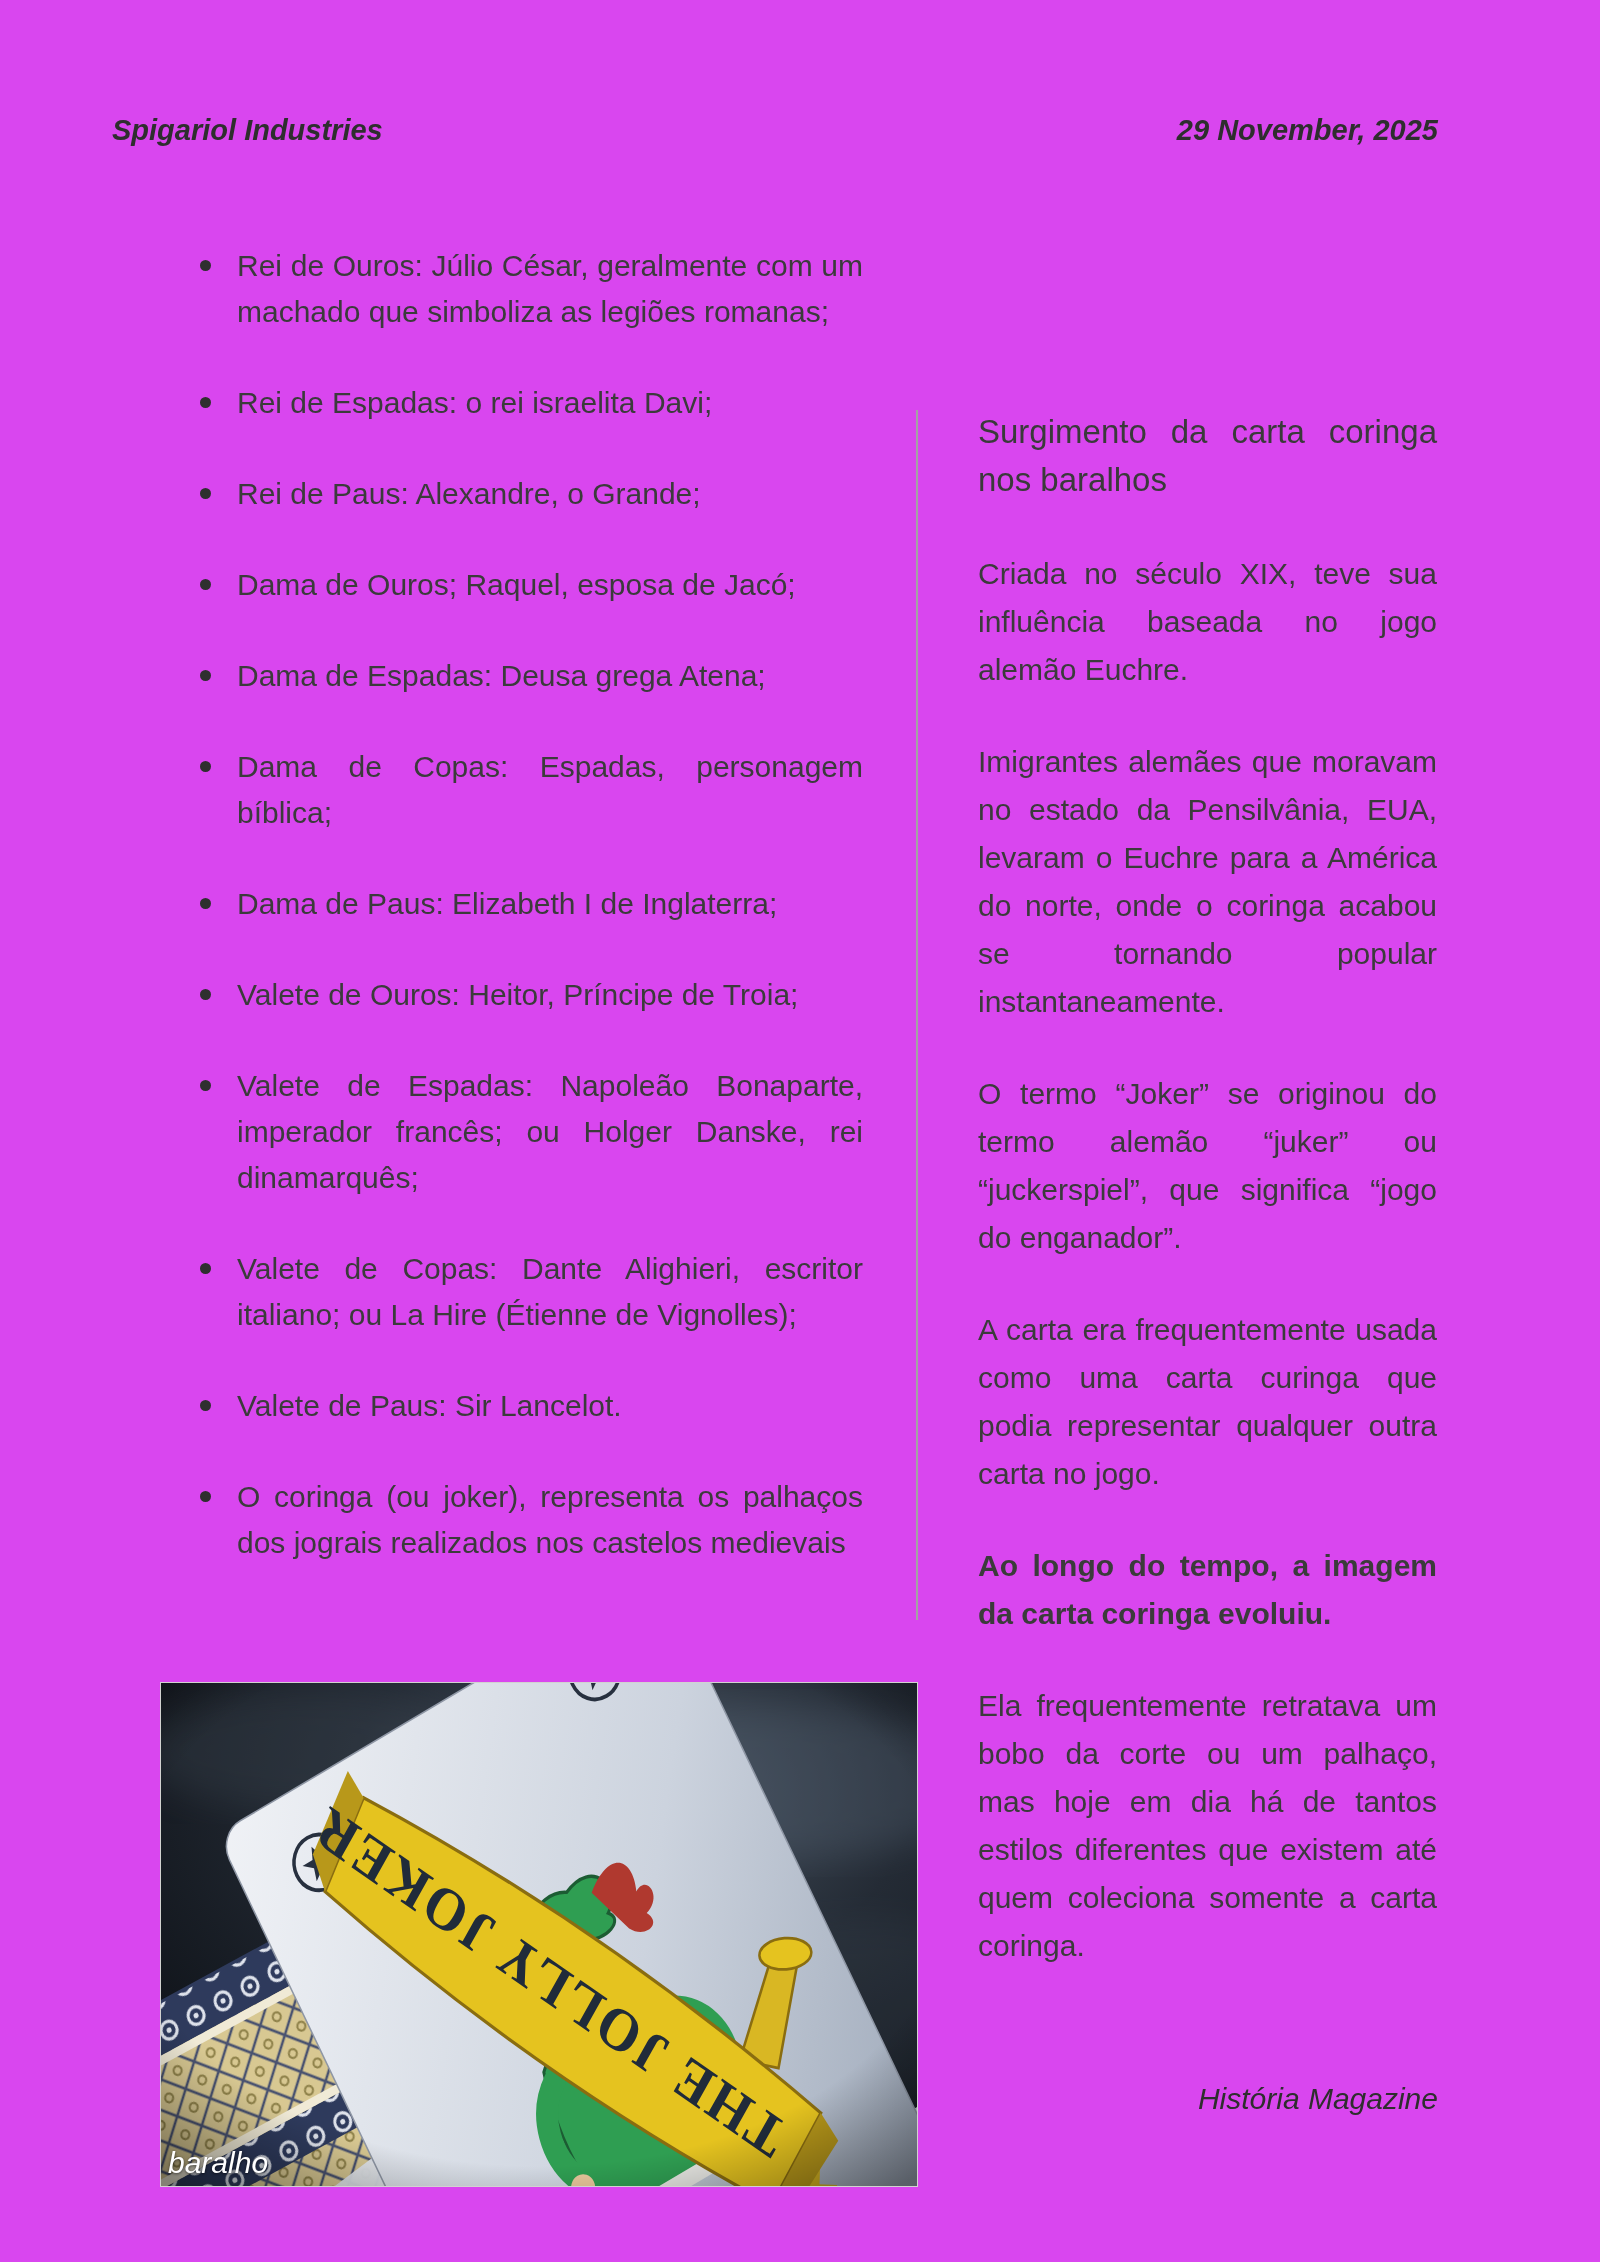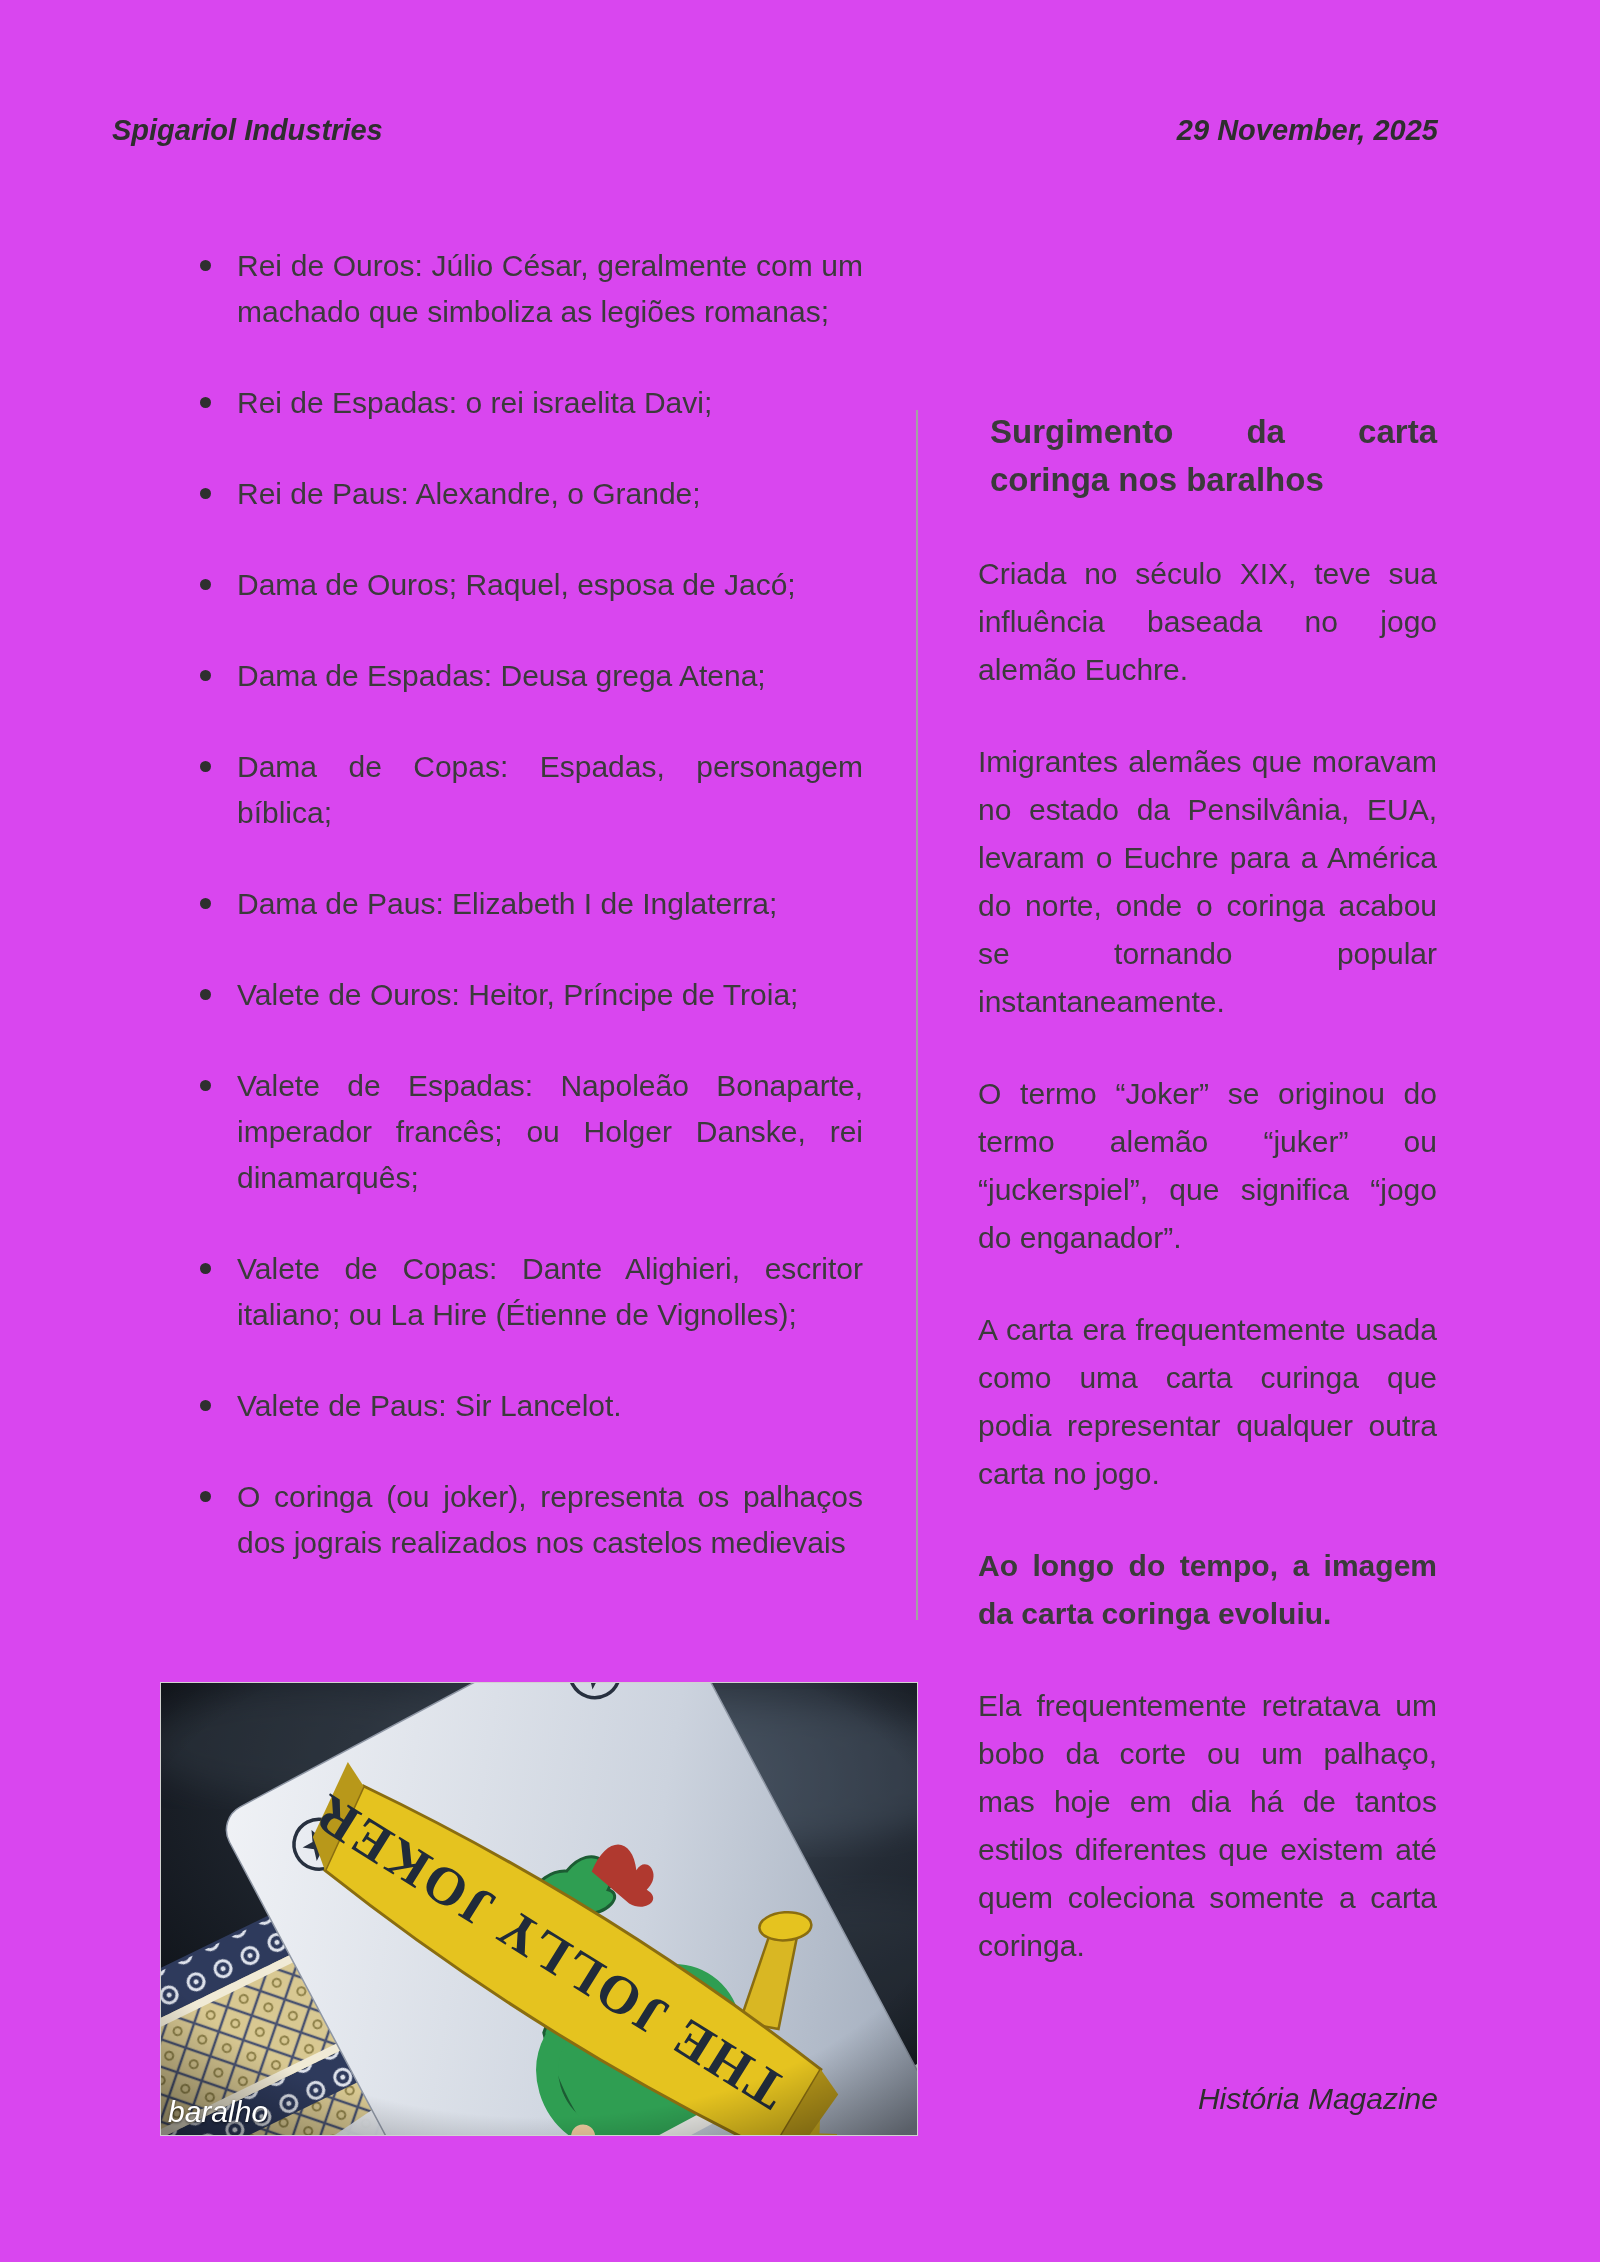--- a/index.html
+++ b/index.html
@@ -37,33 +37,33 @@
     background: #2f2f2f;
   }
   .divider {
     position: absolute; left: 916px; top: 410px;
     width: 2px; height: 1210px; background: #a3a3a3;
   }
   .article {
     position: absolute; left: 978px; top: 408px; width: 459px;
   }
   .article h2 {
-    margin: 0 0 46px 12px;
-    font-size: 33px; line-height: 48px; font-weight: bold;
+    margin: 0 0 46px 0;
+    font-size: 33px; line-height: 48px; font-weight: normal;
     text-align: justify; color: #3a3a3a;
   }
   .article p {
     margin: 0 0 44px 0;
     font-size: 30px; line-height: 48px;
     text-align: justify;
   }
   .article p.bold { font-weight: bold; margin-top: 24px; }
   .photo {
     position: absolute; left: 161px; top: 1683px;
-    width: 756px; height: 452px;
+    width: 756px; height: 503px;
     outline: 1px solid #d2d2d0;
   }
   .photo svg { display:block; width:100%; height:100%; }
   .photo-caption {
     position: absolute; left: 7px; bottom: 6px;
     font-size: 30px; font-style: italic; color: #ffffff;
     text-shadow: 0 1px 3px rgba(0,0,0,.6);
   }
   .footer-credit {
     position: absolute; right: 162px; top: 2082px;

